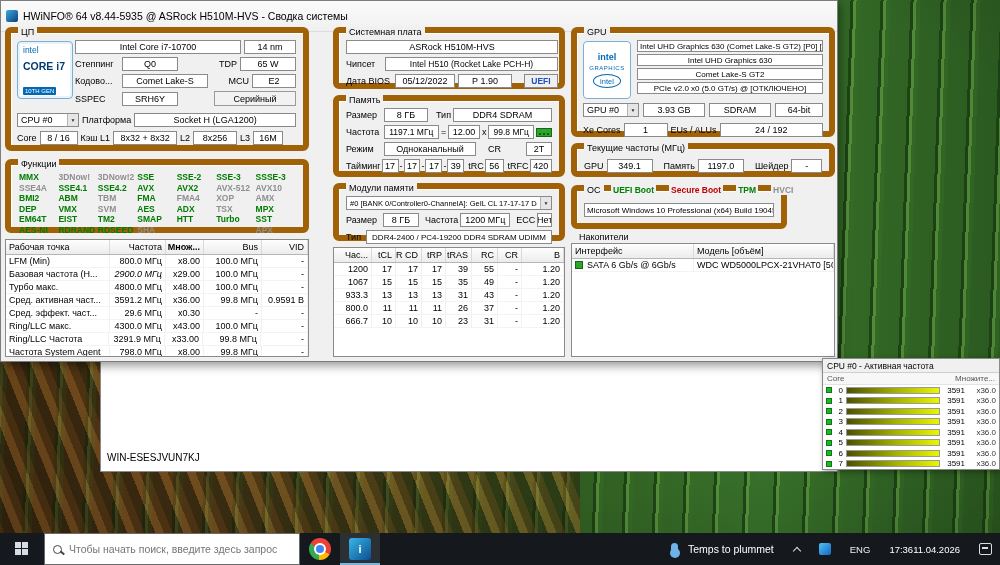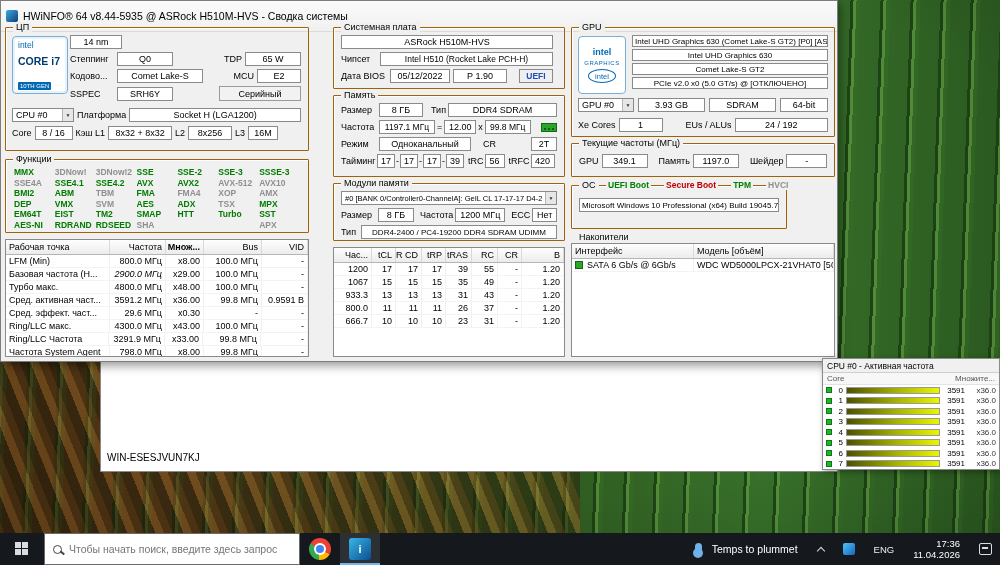--- a/index.html
+++ b/index.html
@@ -9,21 +9,21 @@
 .r{display:flex;align-items:center;gap:3px}
 .lbl{font-size:9px;white-space:nowrap}
 .field{background:#fff;border:1px solid #8a8a8a;height:14px;font-size:9px;display:flex;align-items:center;justify-content:center;padding:0 2px;white-space:nowrap;overflow:hidden}
 .field.left{justify-content:flex-start}
 .grow{flex:1}
 .wbtn{background:#f2f2f2;border:1px solid #9a9a9a;font-size:9px;height:15px;font-family:inherit;white-space:nowrap;overflow:hidden}
 .select{background:#fff;border:1px solid #8a8a8a;height:14px;display:flex;align-items:center;font-size:9px;padding-left:3px;white-space:nowrap;overflow:hidden}
 .select .sel-txt{overflow:hidden;white-space:nowrap;flex:1;text-align:left}
 .sel-arr{margin-left:3px;align-self:stretch;width:11px;background:#e6e6e6;border-left:1px solid #b4b4b4;display:flex;align-items:center;justify-content:center;flex:none}
 .sel-arr::before{content:"▼";font-size:5px;color:#333}
-.gbox{position:absolute;border:1px solid #a16207;border-radius:1px;box-shadow:inset 1px 1px 0 #fff}
+.gbox{position:absolute;border:6px solid #a16207;border-radius:6px;box-shadow:inset 1px 1px 0 #fff}
 .gtitle{position:absolute;top:-6px;left:7px;background:#f0f0f0;padding:0 3px;font-size:9px;line-height:11px;white-space:nowrap}
 
 .desktop-bg{position:absolute;inset:0;background:
  repeating-linear-gradient(92deg,rgba(18,42,12,0) 0 10px,rgba(22,56,16,.75) 10px 13px,rgba(120,185,80,.45) 13px 16px,rgba(55,110,38,.4) 16px 20px,rgba(18,42,12,0) 20px 30px),
  linear-gradient(90deg,#4a3414 0%,#59401a 16%,#44491c 34%,#2f5a20 54%,#37702a 76%,#2b5a20 100%)}
 .desktop-bg::before{content:"";position:absolute;left:0;bottom:0;width:58%;height:42%;
  background:repeating-linear-gradient(68deg,rgba(160,100,38,.55) 0 8px,rgba(85,52,18,.65) 8px 16px,rgba(40,28,10,.55) 16px 26px);opacity:.9}
 .desktop-bg::after{content:"";position:absolute;inset:0;background:radial-gradient(ellipse at 60% 40%,rgba(0,0,0,0) 55%,rgba(0,0,0,.25))}
 
 .parent-win{position:absolute;left:100px;top:360px;width:738px;height:112px;background:#fff;border:1px solid #8a8a8a;z-index:1}
@@ -83,21 +83,21 @@
 .chrome-icon::after{content:"";position:absolute;inset:7px;background:#4285f4;border-radius:50%}
 .hwinfo-icon{width:22px;height:22px;border-radius:3px;background:linear-gradient(135deg,#39b6e8,#0a4f8f);display:flex;align-items:center;justify-content:center;color:#fff;font-size:11px;font-weight:bold}
 .tb-spacer{flex:1}
 .tb-weather{display:flex;align-items:center;gap:7px;padding:0 12px;color:#fff;font-size:10.5px;white-space:nowrap}
 .thermo{width:7px;height:12px;background:#6db3e8;border-radius:4px;position:relative;flex:none;margin-right:3px}
 .thermo::after{content:"";position:absolute;left:-1.5px;bottom:-3px;width:10px;height:10px;border-radius:50%;background:#6db3e8}
 .tb-tray{display:flex;align-items:center;gap:19px;padding:0 8px;color:#eee}
 .chev{width:6px;height:6px;border-left:1.5px solid #ddd;border-top:1.5px solid #ddd;transform:rotate(45deg);margin-top:3px}
 .tray-ico{width:12px;height:12px;border-radius:2px;background:linear-gradient(135deg,#4fc3f7,#1565c0)}
 .tb-lang{font-size:9.5px}
-.tb-clock{display:flex;flex-direction:column;align-items:flex-end;font-size:9.5px;line-height:11px;color:#fff}
+.tb-clock{display:flex;flex-direction:row;align-items:center;font-size:9.5px;line-height:11px;color:#fff}
 .notif{width:13px;height:12px;border:1.5px solid #ddd;border-radius:2px;position:relative}
 .notif::after{content:"";position:absolute;left:2px;top:3px;width:6px;height:1.5px;background:#ddd}
 </style>
 </head>
 <body>
 
 <div class="desktop-bg"></div>
 
 <div class="parent-win">
   <div class="computer-name">WIN-ESESJVUN7KJ</div>
@@ -111,20 +111,21 @@
 
   <div class="gbox" style="left:4px;top:26px;width:304px;height:124px">
     <span class="gtitle">ЦП</span>
     <div class="cpu-badge">
       <span class="cb-intel">intel</span>
       <span class="cb-core">CORE i7</span>
       <span class="cb-gen">10TH GEN</span>
     </div>
     <div class="abs" style="left:64px;top:7px;right:7px">
       <div class="r" style="margin-bottom:3px">
+        <span class="field grow">Intel Core i7-10700</span>
         <span class="field" style="width:52px">14 nm</span>
       </div>
       <div class="r" style="margin-bottom:3px">
         <span class="lbl" style="width:44px">Степпинг</span>
         <span class="field" style="width:56px">Q0</span>
         <span class="lbl" style="margin-left:auto">TDP</span>
         <span class="field" style="width:56px">65 W</span>
       </div>
       <div class="r" style="margin-bottom:3px">
         <span class="lbl" style="width:44px">Кодово...</span>
@@ -269,21 +270,21 @@
         <div class="td" style="width: 104px; justify-content: flex-start;">Частота System Agent</div>
         <div class="td" style="width: 56px; justify-content: flex-end;">798.0 МГц</div>
         <div class="td" style="width: 38px; justify-content: flex-end;">x8.00</div>
         <div class="td" style="width: 58px; justify-content: flex-end;">99.8 МГц</div>
         <div class="td" style="flex: 1 1 0%; justify-content: flex-end;">-</div>
       </div>
     </div>
 
   <div class="gbox" style="left:332px;top:26px;width:232px;height:62px">
     <span class="gtitle">Системная плата</span>
-    <div class="abs" style="left:7px;top:7px;right:11px">
+    <div class="abs" style="left:7px;top:7px;right:1px">
       <div class="r" style="margin-bottom:3px">
         <span class="field grow">ASRock H510M-HVS</span>
       </div>
       <div class="r" style="margin-bottom:3px">
         <span class="lbl" style="width:36px">Чипсет</span>
         <span class="field grow" style="font-size:8.5px">Intel H510 (Rocket Lake PCH-H)</span>
       </div>
       <div class="r">
         <span class="lbl" style="width:46px">Дата BIOS</span>
         <span class="field" style="width:60px">05/12/2022</span>
@@ -439,21 +440,21 @@
           <span class="sel-txt">GPU #0</span>
           <span class="sel-arr"></span>
         </span>
       <span class="field grow">3.93 GB</span>
       <span class="field grow">SDRAM</span>
       <span class="field" style="width:48px">64-bit</span>
     </div>
     <div class="abs r" style="left:6px;top:90px;right:6px">
       <span class="lbl">Xe Cores</span>
       <span class="field" style="width:44px">1</span>
-      <span class="lbl" style="margin-left:20px">EUs / ALUs</span>
+      <span class="lbl" style="margin-left:0">EUs / ALUs</span>
       <span class="field grow">24 / 192</span>
     </div>
   </div>
 
   <div class="gbox" style="left:570px;top:142px;width:264px;height:34px">
     <span class="gtitle">Текущие частоты (МГц)</span>
     <div class="abs r" style="left:7px;top:10px;right:7px">
       <span class="lbl">GPU</span>
       <span class="field" style="width:46px">349.1</span>
       <span class="lbl" style="margin-left:8px">Память</span>

